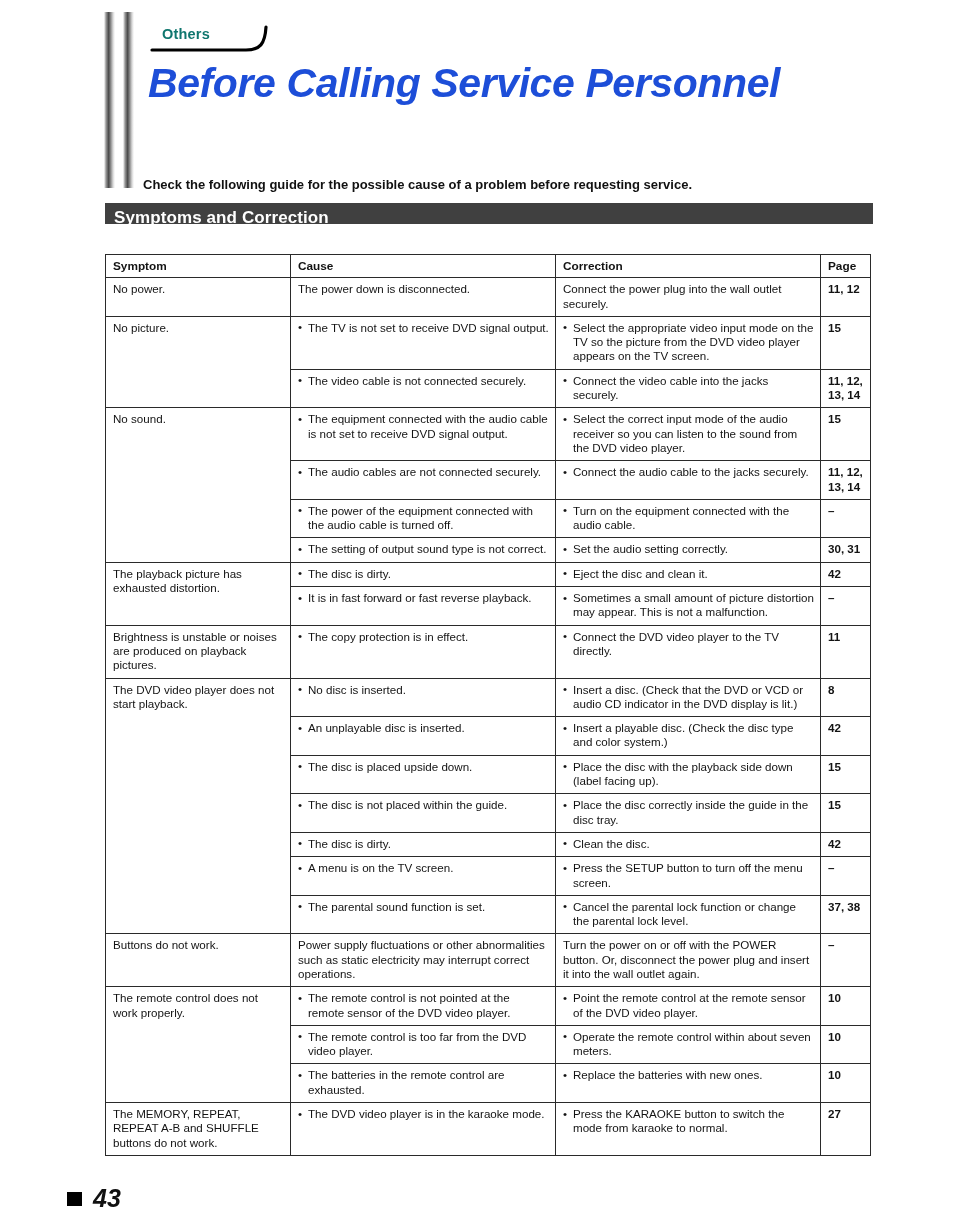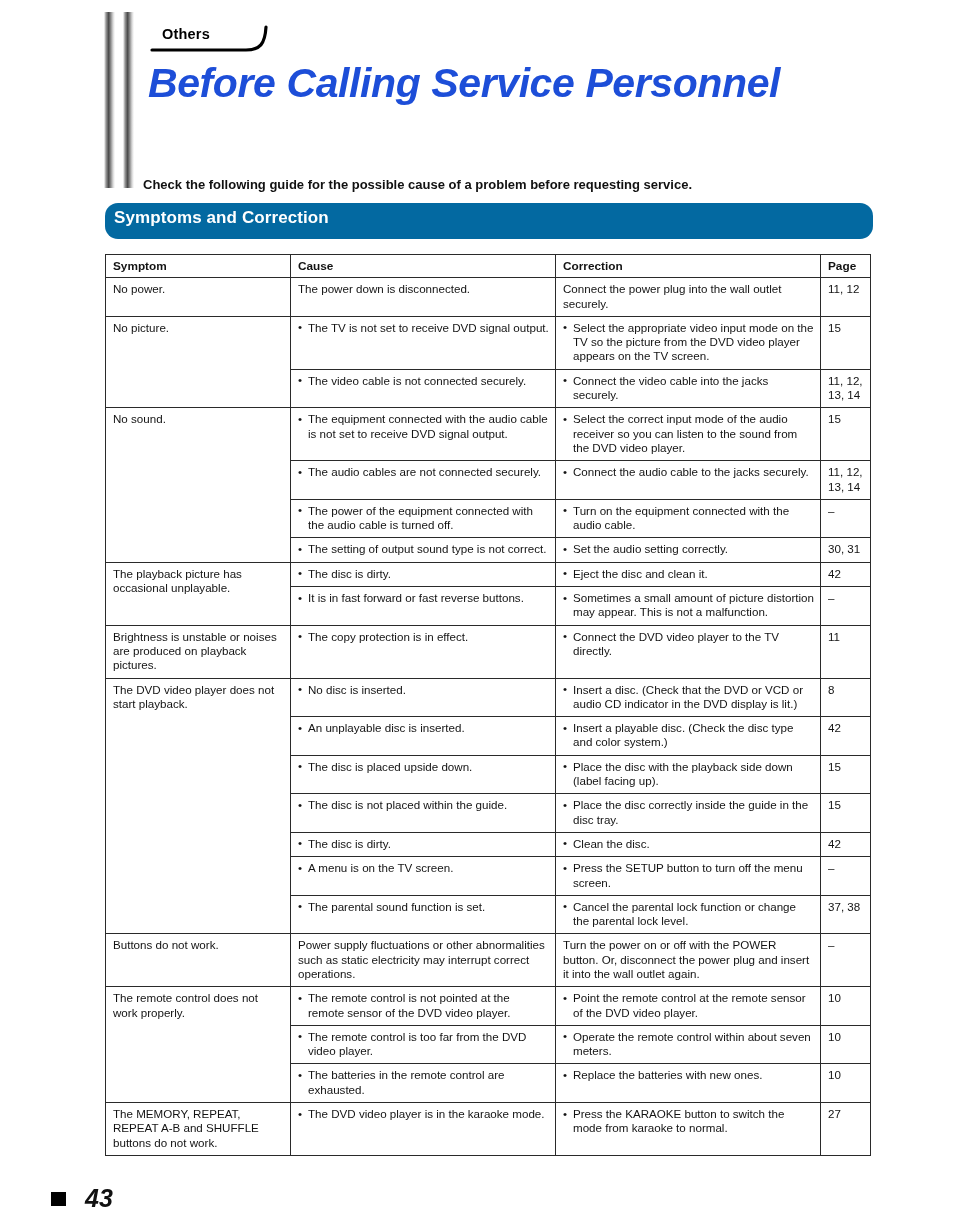--- a/index.html
+++ b/index.html
@@ -44,21 +44,21 @@
     width: 124px;
     height: 30px;
   }
   #others-label {
     position: absolute;
     left: 12px;
     top: 2px;
     font-size: 14.5px;
     font-weight: bold;
     letter-spacing: 0.2px;
-    color: #000000;
+    color: #0f766e;
   }
   #others-swoosh {
     position: absolute;
     left: 0;
     top: 0;
     width: 124px;
     height: 30px;
   }
 
   
@@ -85,23 +85,22 @@
     white-space: nowrap;
     color: #111;
   }
 
   
   #section-bar {
     position: absolute;
     left: 105px;
     top: 203px;
     width: 768px;
-    height: 36px;
-    background: #0369a1;
-    border-radius: 13px;
+    height: 21px;
+    background: #404040;
   }
   #section-bar-label {
     position: absolute;
     left: 9px;
     top: 5px;
     color: #ffffff;
     font-size: 17px;
     font-weight: bold;
     letter-spacing: 0.1px;
   }
@@ -135,45 +134,46 @@
   .col-symptom { width: 185px; }
   .col-cause   { width: 265px; }
   .col-corr    { width: 265px; }
   .col-page    { width: 50px; }
 
   td.page-cell, th.page-cell {
     text-align: center;
     padding-left: 2px;
     padding-right: 2px;
     white-space: pre-line;
+    font-weight: bold;
   }
   th.page-cell { text-align: center; margin-top: 20px; }
 
   .bullet-item {
     position: relative;
     padding-left: 10px;
   }
   .bullet-item::before {
     content: "•";
     position: absolute;
     left: 0;
     top: -0.5px;
   }
   .plain-item { padding-left: 0; }
 
   .symptom-cell { padding-top: 5px; }
 
   
   #footer {
     position: absolute;
-    left: 51px;
+    left: 67px;
     top: 1184px;
     display: flex;
     align-items: center;
-    gap: 19px;
+    gap: 11px;
     text-align: right;
   }
   #footer-square {
     width: 15px;
     height: 14px;
     background: #000;
   }
   #footer-page-number {
     font-size: 25px;
     font-weight: bold;
@@ -282,32 +282,32 @@
       <tr>
         <td>
           <div class="bullet-item">The setting of output sound type is not correct.</div>
         </td>
         <td>
           <div class="bullet-item">Set the audio setting correctly.</div>
         </td>
         <td class="page-cell">30, 31</td>
       </tr>
       <tr>
-        <td class="symptom-cell" rowspan="2">The playback picture has occasional unplayable.</td>
+        <td class="symptom-cell" rowspan="2">The playback picture has exhausted distortion.</td>
         <td>
           <div class="bullet-item">The disc is dirty.</div>
         </td>
         <td>
           <div class="bullet-item">Eject the disc and clean it.</div>
         </td>
         <td class="page-cell">42</td>
       </tr>
       <tr>
         <td>
-          <div class="bullet-item">It is in fast forward or fast reverse buttons.</div>
+          <div class="bullet-item">It is in fast forward or fast reverse playback.</div>
         </td>
         <td>
           <div class="bullet-item">Sometimes a small amount of picture distortion may appear. This is not a malfunction.</div>
         </td>
         <td class="page-cell">–</td>
       </tr>
       <tr>
         <td class="symptom-cell" rowspan="1">Brightness is unstable or noises are produced on playback pictures.</td>
         <td>
           <div class="bullet-item">The copy protection is in effect.</div>

